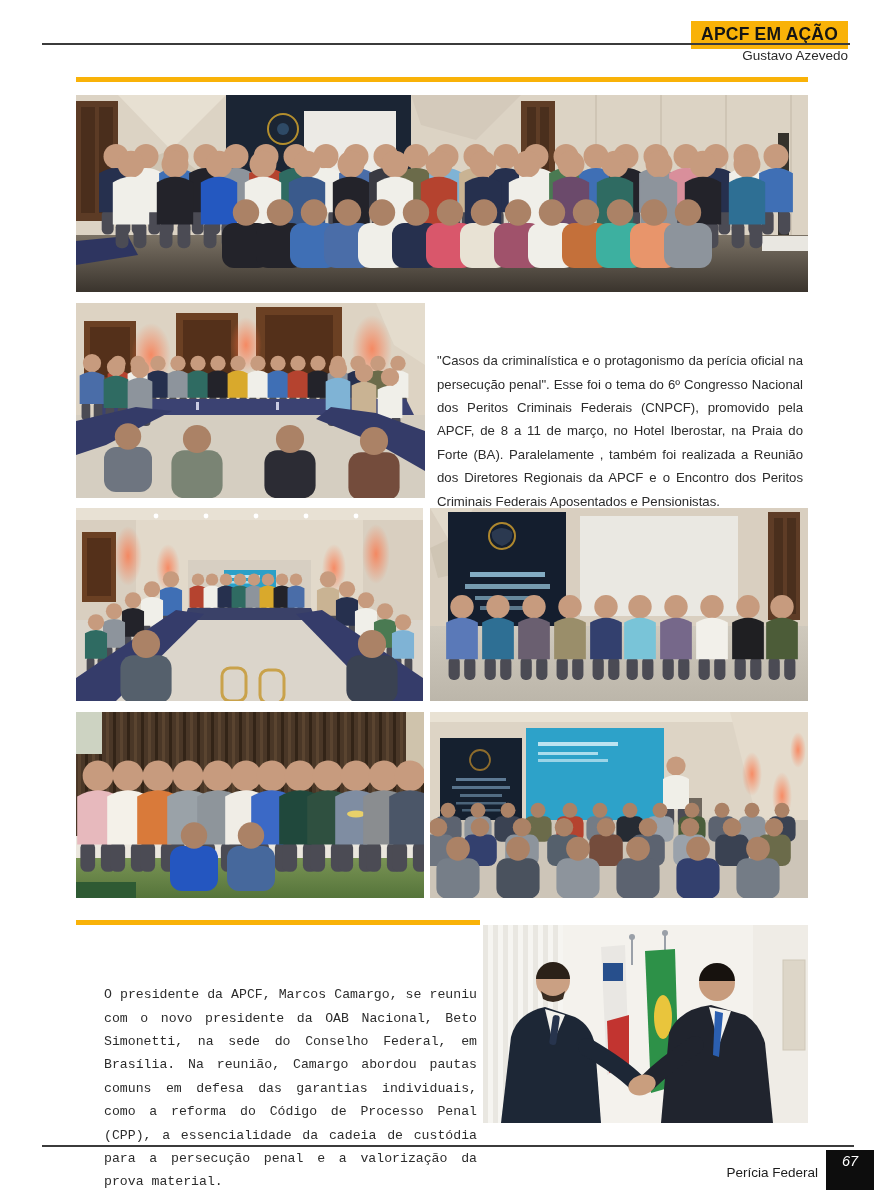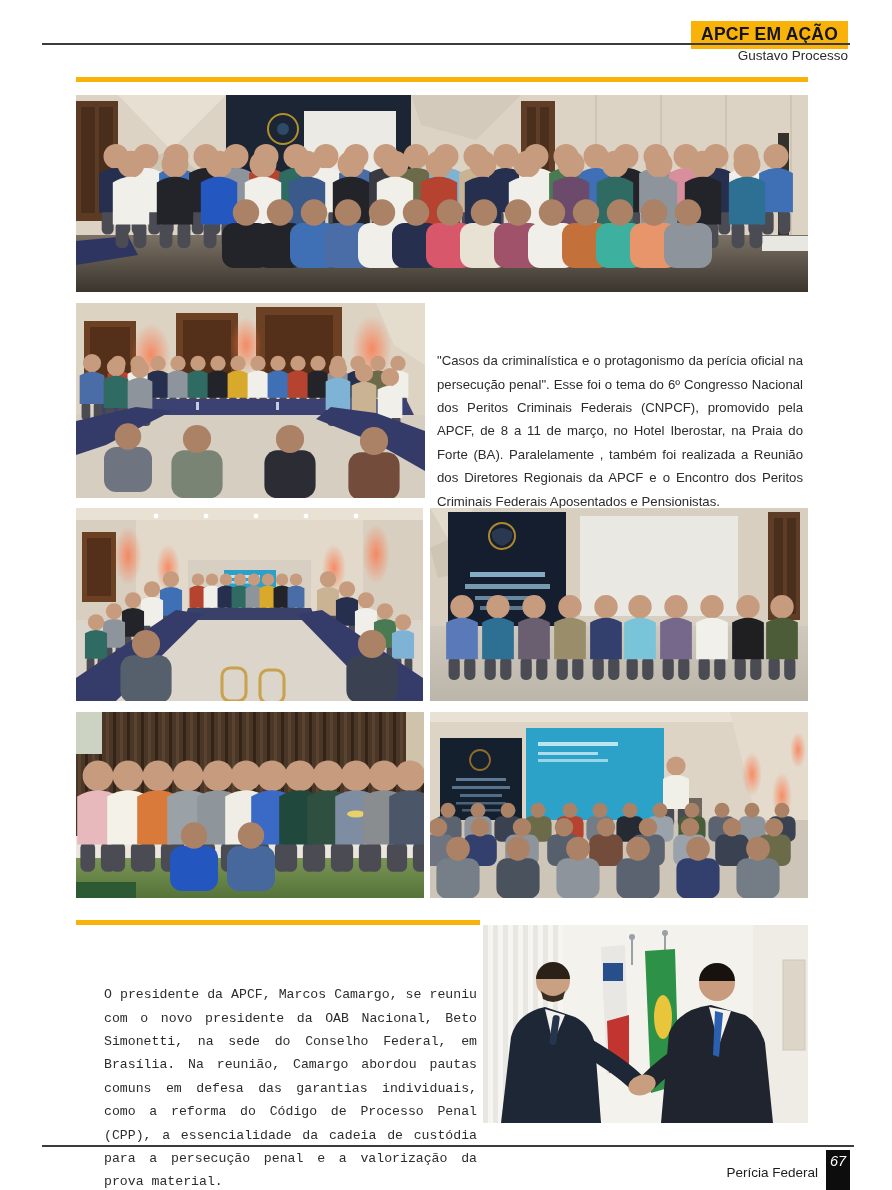--- a/index.html
+++ b/index.html
@@ -24,21 +24,21 @@
   #photo5{left:76px;top:712px;width:348px;height:186px;}
   #photo6{left:430px;top:712px;width:378px;height:186px;}
   #photo7{left:483px;top:925px;width:325px;height:198px;}
   
   .para{position:absolute;font-size:13.2px;line-height:23.4px;text-align:justify;color:#2c2c2c;}
   #para-congress{left:437px;top:336px;width:366px;}
   #para-oab{left:104px;top:970px;width:373px;font-family:Liberation Mono, monospace;}
   
   .footer-rule{position:absolute;left:42px;top:1145px;width:812px;height:2px;background:#3b3b3b;}
   .footer-name{position:absolute;top:1153px;right:74px;font-size:13.5px;color:#1c1c1c;margin-top:12px;}
-  .page-box{position:absolute;left:826px;top:1150px;width:24px;height:40px;background:#0d0d0d;
+  .page-box{position:absolute;left:826px;top:1150px;width:48px;height:40px;background:#0d0d0d;
         color:#ffffff;font-size:14.5px;font-style:italic;text-align:center;line-height:22px;
         box-sizing:border-box;}
 </style>
 </head>
 <body>
 
 <svg width="0" height="0" style="position:absolute" aria-hidden="true">
   <defs>
     <g id="pstand">
       <rect x="-5.5" y="-0.5" width="4.6" height="9.5" rx="2" fill="#4b4b54"></rect>
@@ -75,21 +75,21 @@
       <rect width="10" height="20" fill="#f6f5f1"></rect>
       <rect width="5" height="20" fill="#e9e7e1"></rect>
     </pattern>
   </defs>
 </svg>
 
 <div class="page">
 
   <div class="section-badge">APCF EM AÇÃO</div>
   <div class="top-rule"></div>
-  <div class="byline">Gustavo Processo</div>
+  <div class="byline">Gustavo Azevedo</div>
 
   <div class="accent-bar top"></div>
 
   <figure class="photo" id="photo1" aria-label="Foto de grupo dos participantes do congresso em salão de eventos com painel azul e telão">
     <svg viewBox="0 0 732 197" preserveAspectRatio="none">
       <rect width="732" height="197" fill="#dcd3c4"></rect>
       <polygon points="42,0 150,0 95,55" fill="#e7e0d2"></polygon>
       <polygon points="42,75 95,55 150,98 60,112" fill="#cfc5b4"></polygon>
       <polygon points="335,0 445,0 400,45 345,30" fill="#d4cabb"></polygon>
       <rect x="0" y="6" width="42" height="120" fill="#5c3b25"></rect>

